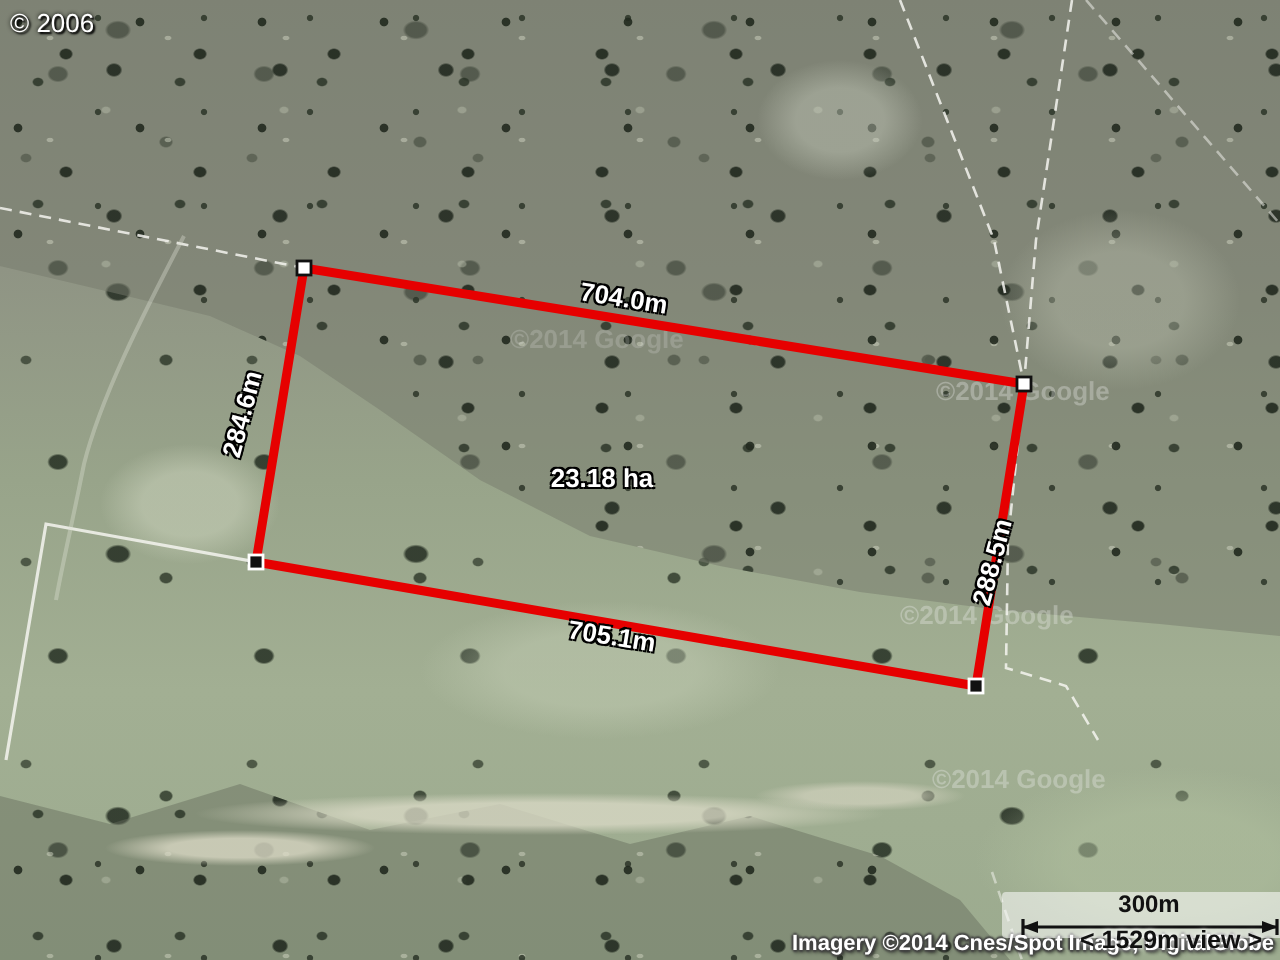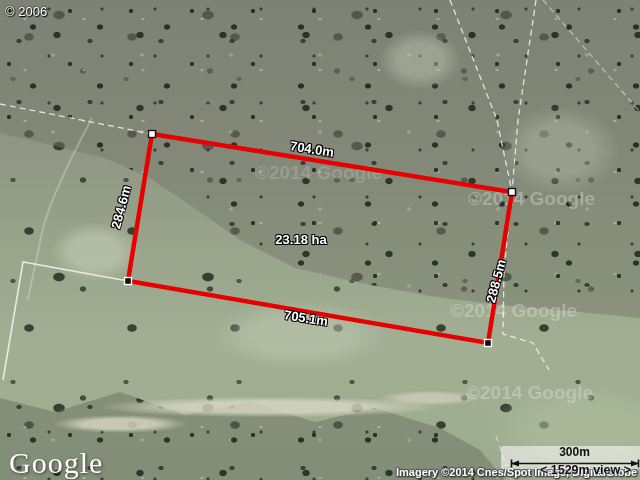--- a/index.html
+++ b/index.html
@@ -51,21 +51,21 @@
       radial-gradient(55px 40px at 420px 60px, rgba(200,205,190,.4) 40%, transparent 75%),
       radial-gradient(130px 62px at 585px 430px, rgba(176,191,158,.55) 40%, transparent 75%);
   }
   svg.overlay{position:absolute;left:0;top:0;z-index:3;}
   .mlabel{
     position:absolute;z-index:4;color:#fff;font-size:13px;font-weight:bold;white-space:nowrap;
     text-shadow:-1px -1px 0 #000,1px -1px 0 #000,-1px 1px 0 #000,1px 1px 0 #000;
     transform:translate(-50%,-50%);
   }
   .wm{
-    position:absolute;z-index:2;color:rgba(240,240,238,.32);font-size:19px;font-weight:bold;white-space:nowrap;
+    position:absolute;z-index:2;color:rgba(240,240,238,.32);font-size:13px;font-weight:bold;white-space:nowrap;
   }
   .copyright-top{
     position:absolute;left:5px;top:4px;z-index:5;color:#fff;font-size:13px;
     text-shadow:0 0 2px #000,1px 1px 1px #000;
   }
   .google-logo{
     position:absolute;left:9px;top:446px;z-index:5;color:#fff;
     font-family:"Liberation Serif",serif;font-size:30px;letter-spacing:1px;
     text-shadow:1px 1px 3px rgba(0,0,0,.55);cursor:pointer;
   }
@@ -120,21 +120,20 @@
   </svg>
 
   <div class="mlabel" style="left:312px;top:149px;transform:translate(-50%,-50%) rotate(9deg);">704.0m</div>
   <div class="mlabel" style="left:121px;top:207px;transform:translate(-50%,-50%) rotate(-75deg);">284.6m</div>
   <div class="mlabel" style="left:496px;top:281px;transform:translate(-50%,-50%) rotate(-75deg);">288.5m</div>
   <div class="mlabel" style="left:306px;top:318px;transform:translate(-50%,-50%) rotate(9deg);">705.1m</div>
   <div class="mlabel" style="left:301px;top:239px;">23.18 ha</div>
 
   <div class="copyright-top">© 2006</div>
 
-  <div class="google-logo">Google</div>
 
   <div class="attribution">Imagery ©2014 Cnes/Spot Image, DigitalGlobe</div>
 
   <div class="scale-band">
     <div class="scale-dist">300m</div>
     <svg width="130" height="9" viewBox="0 0 130 9">
       <line x1="1" y1="4.5" x2="129" y2="4.5" stroke="#111" stroke-width="1.4"></line>
       <line x1="1.5" y1="0.5" x2="1.5" y2="8.5" stroke="#111" stroke-width="1.6"></line>
       <line x1="128.5" y1="0.5" x2="128.5" y2="8.5" stroke="#111" stroke-width="1.6"></line>
       <polygon points="1,4.5 9,1.5 9,7.5" fill="#111"></polygon>

